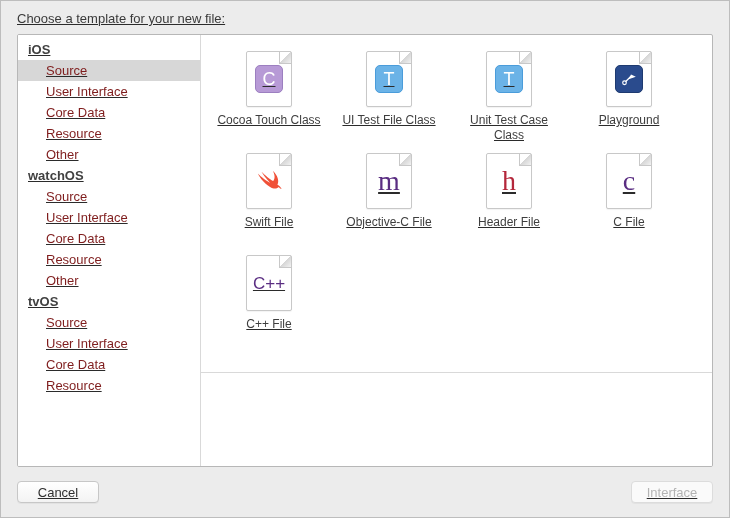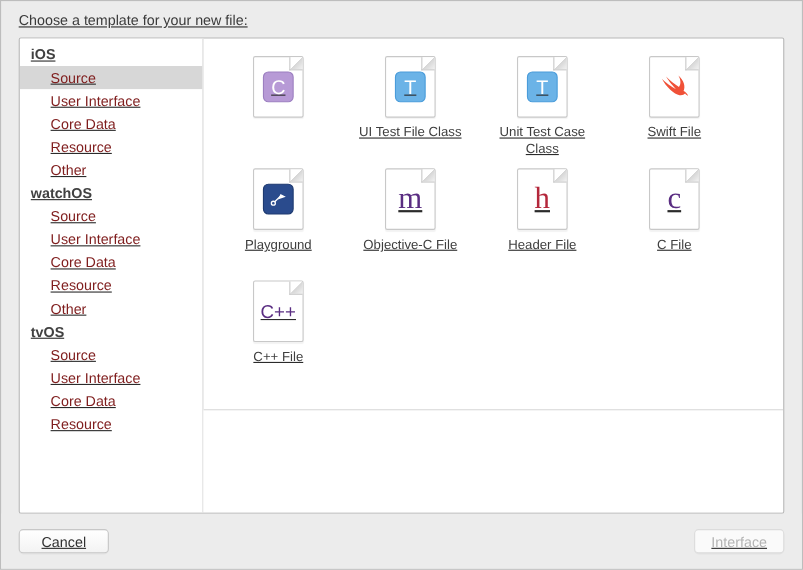--- a/index.html
+++ b/index.html
@@ -25,21 +25,21 @@
     flex: 1;
     display: flex;
     margin: 0 16px 0 16px;
     background: #ffffff;
     border: 1px solid #b7b7b7;
     border-radius: 2px;
     overflow: hidden;
     min-height: 0;
   }
   .sidebar {
-    width: 167px;
+    width: 183px;
     border-right: 1px solid #d9d9d9;
     overflow-y: hidden;
     background: #ffffff;
     padding-top: 4px;
   }
   .group-header {
     padding: 3px 10px 3px 10px;
     font-weight: 600;
     color: #414141;
     font-size: 13px;
@@ -179,62 +179,63 @@
         <div class="group-item">Core Data</div>
         <div class="group-item">Resource</div>
       </div>
     <div class="detail">
       <div class="grid-area" id="grid">
           <div class="template">
             <div class="file-icon">
        <div class="fold"></div>
        <div class="box-glyph purple-box">C</div>
      </div>
+     <div class="template-label">Cocoa Touch Class</div>
           </div>
           <div class="template">
             <div class="file-icon">
        <div class="fold"></div>
        <div class="box-glyph blue-box">T</div>
      </div>
      <div class="template-label">UI Test File Class</div>
           </div>
           <div class="template">
             <div class="file-icon">
        <div class="fold"></div>
        <div class="box-glyph blue-box">T</div>
      </div>
      <div class="template-label">Unit Test Case Class</div>
-          </div>
-          <div class="template">
-            <div class="file-icon">
-       <div class="fold"></div>
-       <svg width="30" height="30" viewBox="0 0 64 64">
-      <path fill="#F05138" d="M50 40c4-8 1-20-10-30 5 9 5 17 1 22-6-3-18-13-25-20 5 9 15 20 19 24-7-3-20-13-27-20 8 16 24 30 34 32 5 1 9-1 11-3 2 3 4 4 6 4-2-4-5-7-9-9z"></path>
-    </svg>
-     </div>
-     <div class="template-label">Swift File</div>
           </div>
           <div class="template">
             <div class="file-icon">
        <div class="fold"></div>
        <div class="box-glyph dark-box">
       <svg viewBox="0 0 24 24">
                   <g fill="none" stroke="#fff" stroke-width="1.6" stroke-linecap="round">
         <circle cx="6" cy="17" r="2.4"></circle>
                     <path d="M8 15 L14 9"></path>
                     <path d="M15 7 L13 11 L19 9 Z" fill="#fff"></path>
       </g>
                 </svg>
               </div>
      </div>
      <div class="template-label">Playground</div>
           </div>
           <div class="template">
             <div class="file-icon">
        <div class="fold"></div>
+       <svg width="30" height="30" viewBox="0 0 64 64">
+      <path fill="#F05138" d="M50 40c4-8 1-20-10-30 5 9 5 17 1 22-6-3-18-13-25-20 5 9 15 20 19 24-7-3-20-13-27-20 8 16 24 30 34 32 5 1 9-1 11-3 2 3 4 4 6 4-2-4-5-7-9-9z"></path>
+    </svg>
+     </div>
+     <div class="template-label">Swift File</div>
+          </div>
+          <div class="template">
+            <div class="file-icon">
+       <div class="fold"></div>
        <span class="glyph" style="color:#5a2d82;font-family:Georgia,serif;font-size:28px">m</span>
      </div>
      <div class="template-label">Objective-C File</div>
           </div>
           <div class="template">
             <div class="file-icon">
        <div class="fold"></div>
        <span class="glyph" style="color:#b4273b;font-family:Georgia,serif;font-size:28px">h</span>
      </div>
      <div class="template-label">Header File</div>

